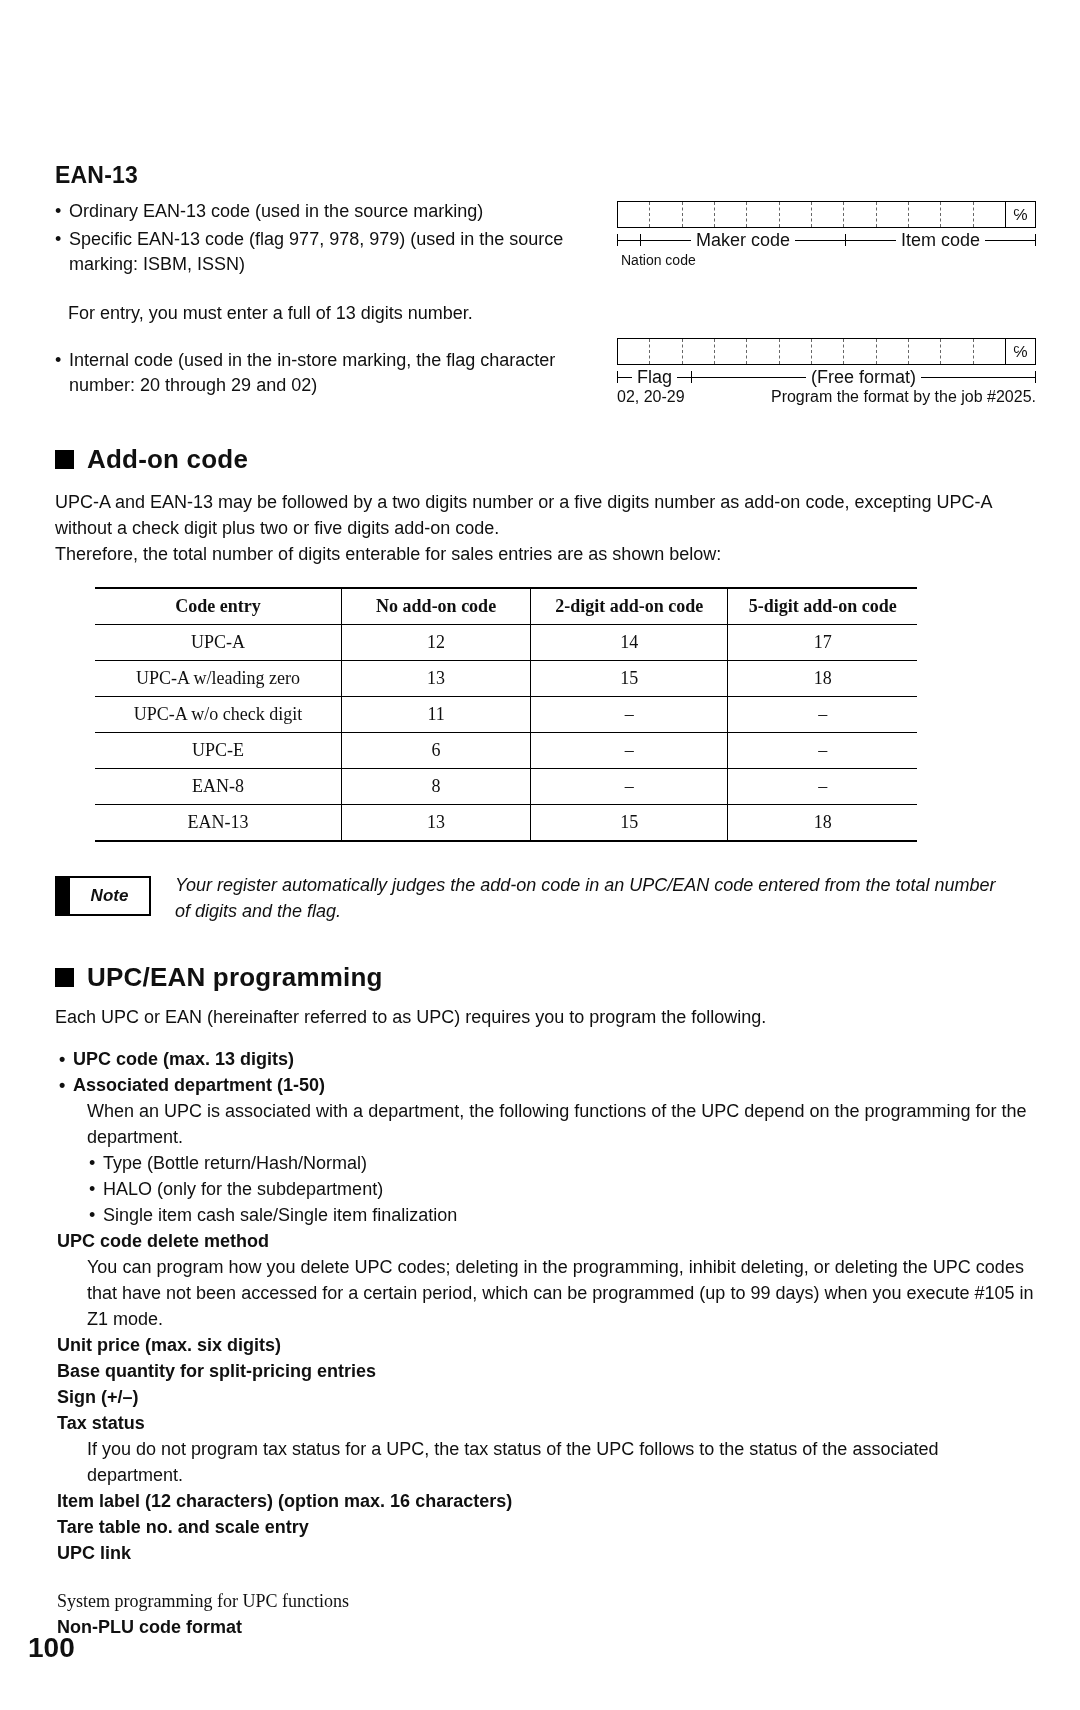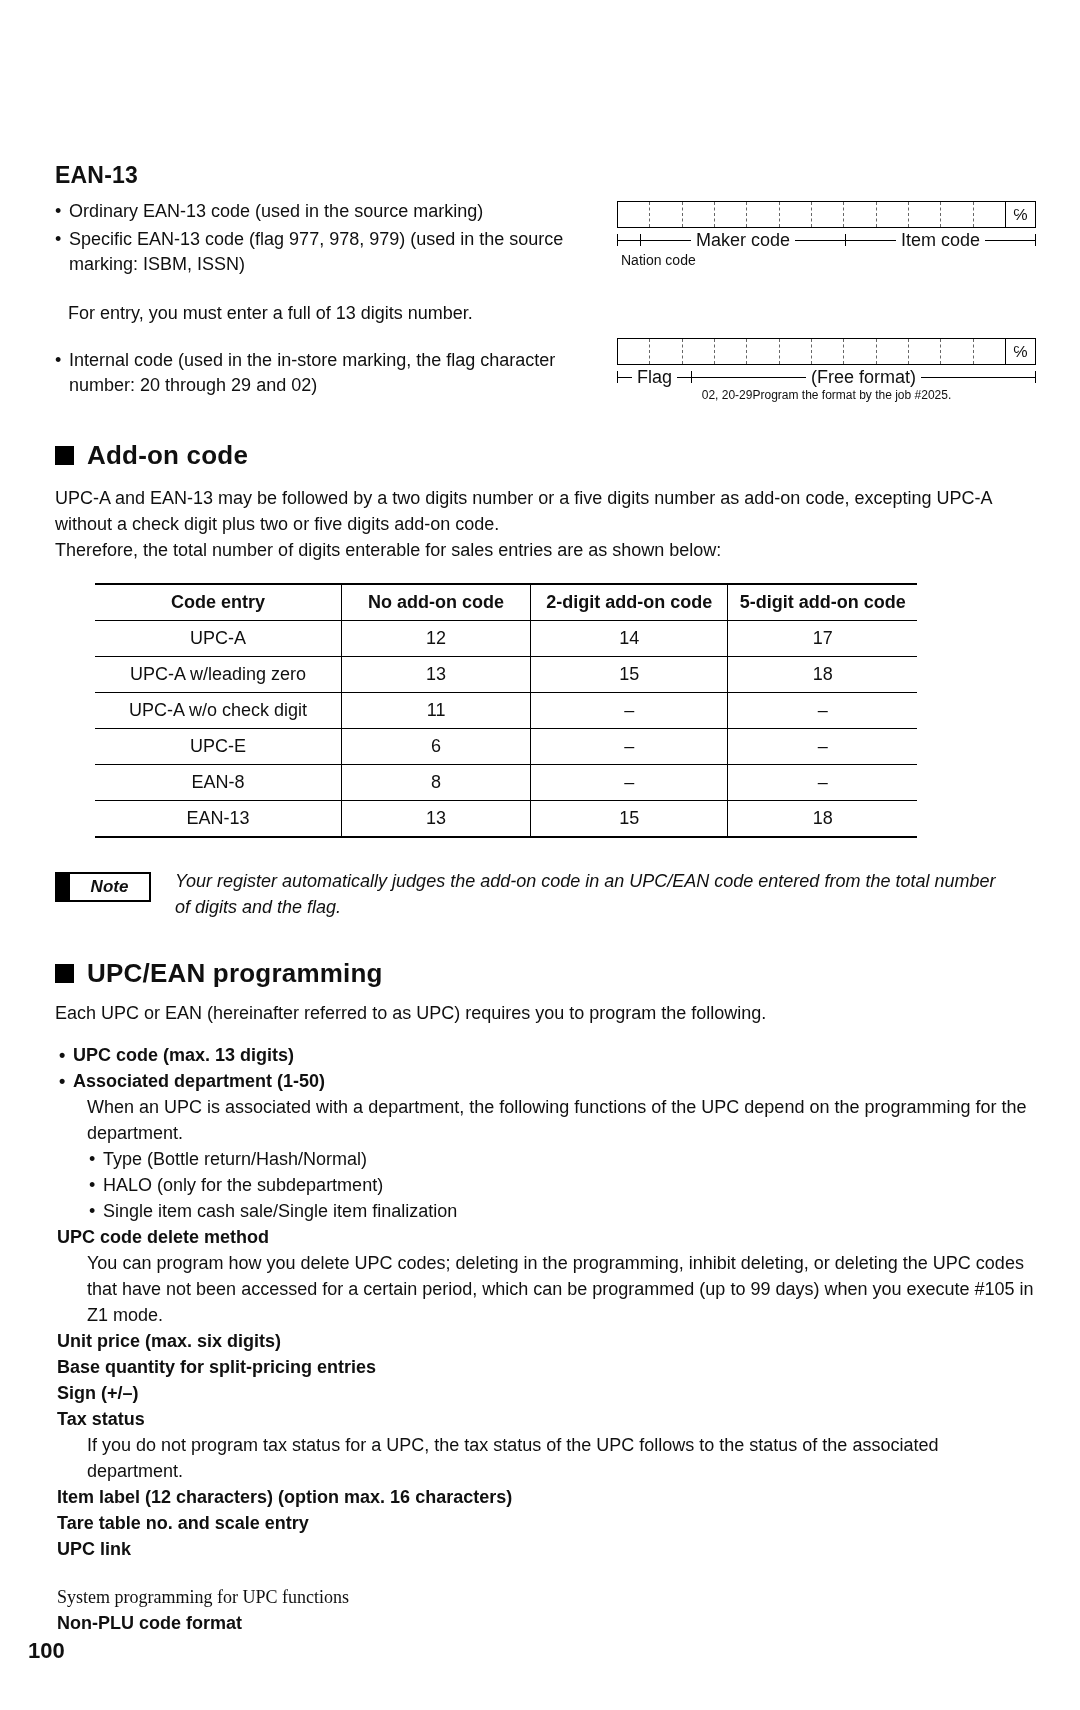--- a/index.html
+++ b/index.html
@@ -26,61 +26,61 @@
   .cell:first-child { border-left:none; }
   .cell.cd { flex:0 0 30px; border-left:1px solid #000; display:flex; align-items:center; justify-content:center; font-size:16px; }
   .dim-row { display:flex; align-items:center; margin-top:3px; height:18px; }
   .tick { width:1px; height:12px; background:#000; flex:0 0 1px; }
   .hline { height:1px; background:#000; align-self:center; }
   .hline.fx { flex:1; }
   .hline.w22 { flex:0 0 22px; }
   .hline.w14 { flex:0 0 14px; }
   .dim-lbl { font-size:18px; padding:0 5px; white-space:nowrap; }
   .nation { font-size:14px; margin:3px 0 0 4px; }
-  .d2-bottom { display:flex; justify-content:center; font-size:12px; margin-top:2px; }
+  .d2-bottom { display:flex; justify-content:space-between; font-size:16px; margin-top:2px; }
   .diagram-internal { margin-top:70px; }
 
   
   .sect-head { display:flex; align-items:center; gap:13px; margin-top:38px; margin-bottom:14px; }
   .sq { width:19px; height:19px; background:#000; flex:0 0 19px; }
   .sect-title { font-size:26px; font-weight:bold; letter-spacing:0.2px; }
 
   .para { font-size:18px; line-height:26px; }
 
   
   table.addon { border-collapse:collapse; margin:20px 0 0 40px; width:822px;
     border-top:2px solid #000; border-bottom:2px solid #000; }
   table.addon th, table.addon td {
     border-bottom:1px solid #000; border-left:1.5px solid #000;
-    text-align:center; font-size:18px; padding:7px 4px; height:34px;
+    text-align:center; font-size:18px; padding:7px 4px; height:34px;font-family:Liberation Serif, serif;
   }
   table.addon th { font-weight:bold; border-bottom:1.5px solid #000; }
   table.addon th:first-child, table.addon td:first-child { border-left:none; }
   .col1 { width:30%; } .col2 { width:23%; } .col3 { width:24%; } .col4 { width:23%; }
 
   
   .note-row { display:flex; margin-top:30px; gap:24px; align-items:flex-start; }
-  .note-tag { display:flex; border:2px solid #000; width:96px; height:30px; flex:0 0 96px; margin-top:4px; }
+  .note-tag { display:flex; border:2px solid #000; width:96px; height:40px; flex:0 0 96px; margin-top:4px; }
   .note-bar { width:13px; background:#000; }
   .note-word { flex:1; display:flex; align-items:center; justify-content:center;
     font-style:italic; font-weight:bold; font-size:17px; }
   .note-text { font-style:italic; font-size:18px; line-height:26px; max-width:840px; }
 
   
   .prog-intro { font-size:18px; margin-bottom:18px; }
   .pl { font-size:18px; line-height:26px; }
   .pl-bullet-bold { font-weight:bold; display:flex; margin-left:4px; }
   .pl-bullet-bold .dot, .pl-sub .dot { width:14px; flex:0 0 14px; }
   .pl-para { margin-left:32px; }
   .pl-sub { display:flex; margin-left:34px; }
   .pl-bold { font-weight:bold; margin-left:2px; }
   .pl-plain { margin-left:2px;font-family:Liberation Serif, serif; }
   .gap-top { margin-top:22px; }
 
-  .page-number { position:absolute; left:28px; bottom:46px; font-size:22px; font-weight:bold;text-align:right; }
+  .page-number { position:absolute; left:28px; bottom:46px; font-size:28px; font-weight:bold;text-align:right; }
 </style>
 </head>
 <body>
 
 <div class="page">
 
   <div class="h-sub">EAN-13</div>
 
   <div class="ean-grid">
     <div class="ean-left">

